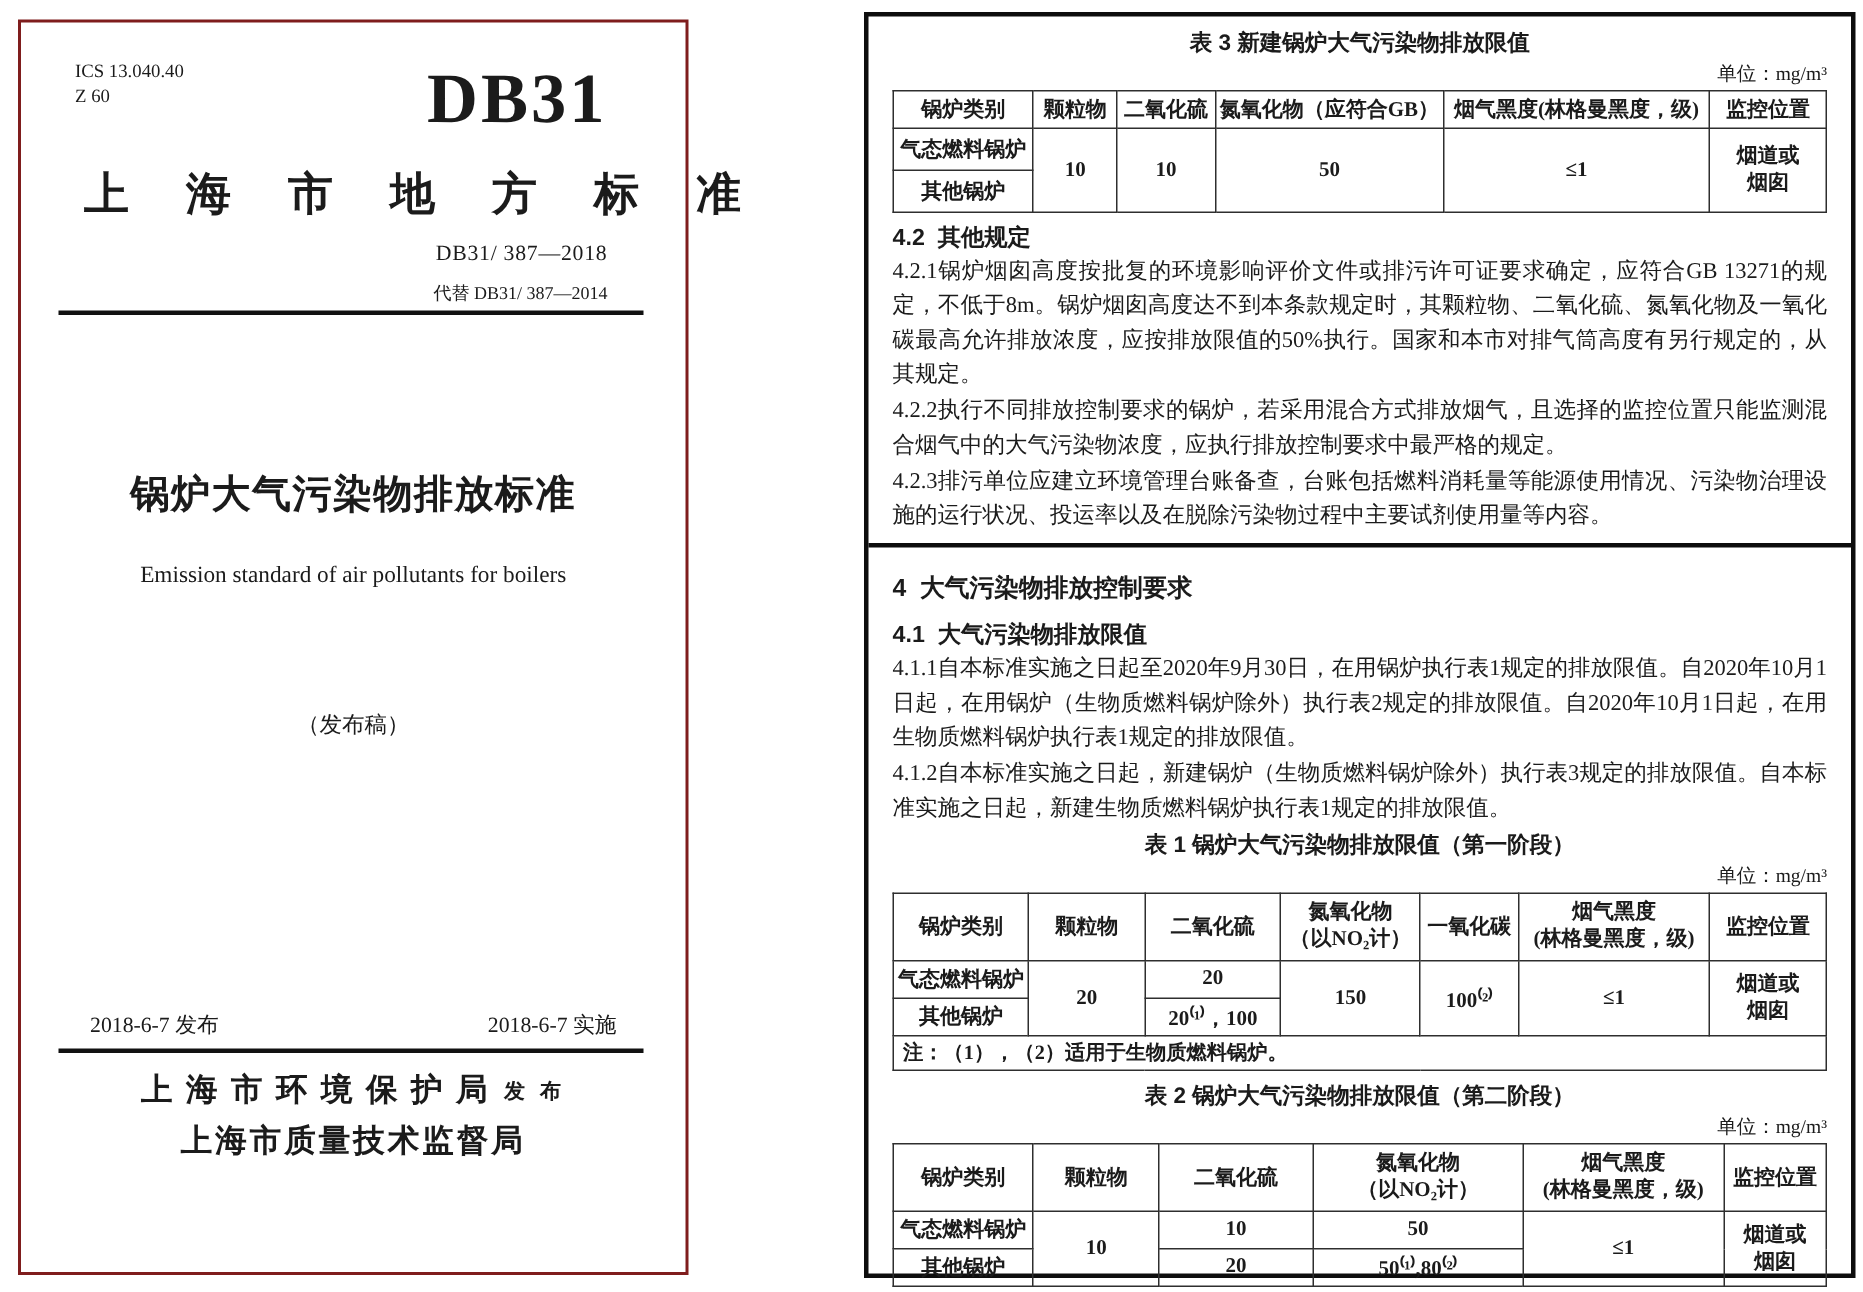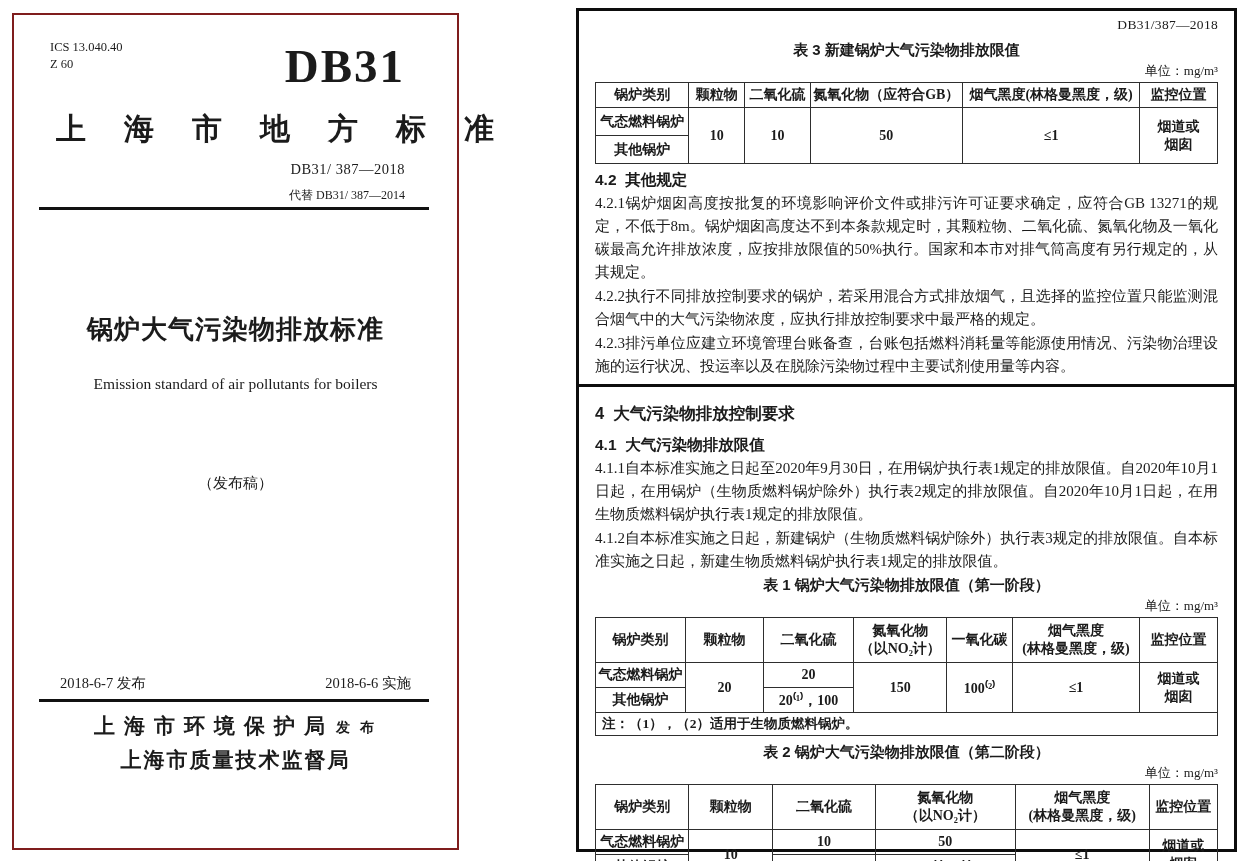--- a/index.html
+++ b/index.html
@@ -67,31 +67,30 @@
   <div class="abs db31">DB31</div>
   <div class="abs std-category">上海市地方标准</div>
   <div class="abs std-code">DB31/ 387—2018</div>
   <div class="abs std-replaces">代替 DB31/ 387—2014</div>
   <div class="abs rule rule-top"></div>
   <div class="abs title-cn">锅炉大气污染物排放标准</div>
   <div class="abs title-en">Emission standard of air pollutants for boilers</div>
   <div class="abs draft">（发布稿）</div>
   <div class="abs dates">
     <span>2018-6-7 发布</span>
-    <span>2018-6-6 实施</span>
+    <span>2018-6-7 实施</span>
   </div>
   <div class="abs rule rule-bottom"></div>
   <div class="abs publishers">
     <div class="pub-line1"><span>上海市环境保护局</span><span class="pub-suffix">发 布</span></div>
     <div class="pub-line2">上海市质量技术监督局</div>
   </div>
 </div>
 
 <div class="page page-right">
-  <div class="doc-code">DB31/387—2018</div>
 
   <div class="tbl-title t3-title">表 3 新建锅炉大气污染物排放限值</div>
   <div class="unit">单位：mg/m³</div>
   <table class="t3">
     <colgroup>
       <col style="width:15%">
         <col style="width:9%">
         <col style="width:10.5%">
       <col style="width:24.5%">
         <col style="width:28.5%">

